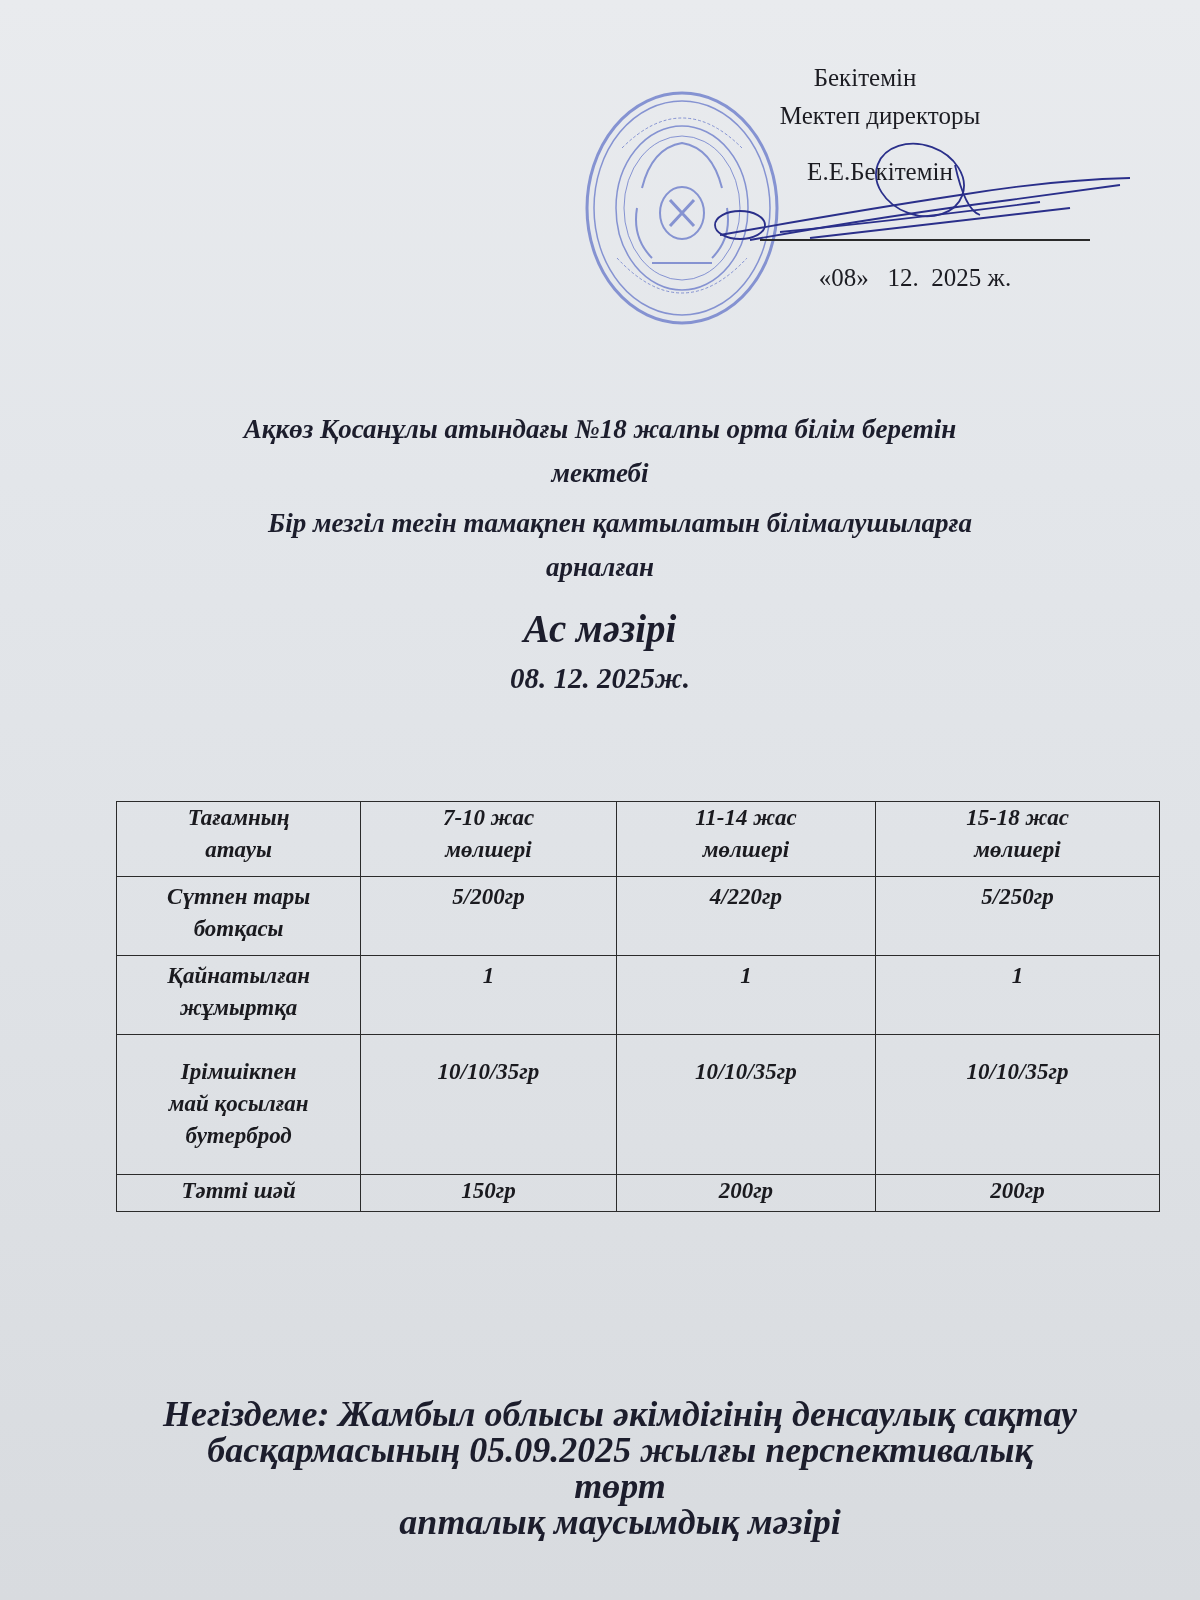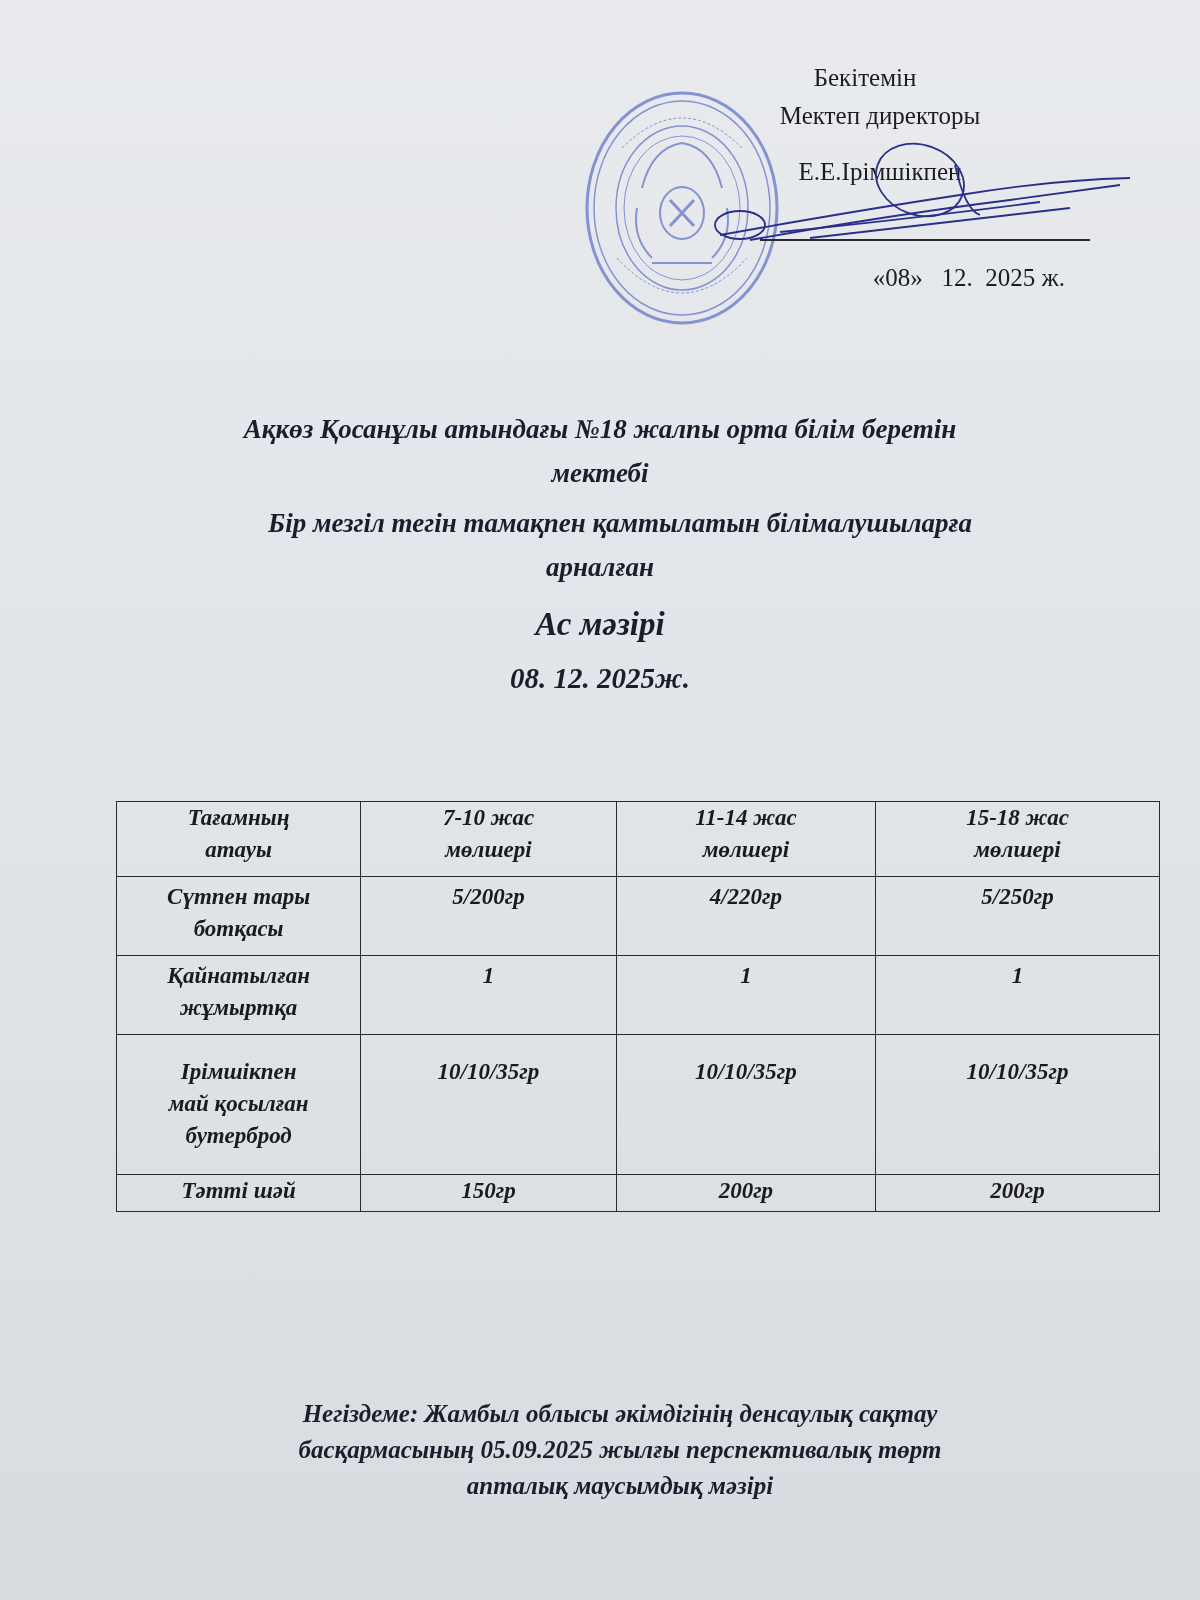--- a/index.html
+++ b/index.html
@@ -11,54 +11,54 @@
       position: relative;
     }
     .page { position: absolute; left: 0; top: 0; width: 1200px; height: 1180px; }
 
     
     .approval { position: absolute; left: 740px; top: 62px; width: 300px; text-align: center; font-size: 25px; color: #1c1c22; line-height: 32px; }
     .approval .l1 { position: absolute; left: 50px; top: 0; width: 150px; text-align: center; }
     .approval .l2 { position: absolute; left: 0; top: 38px; width: 280px; text-align: center; }
     .approval .l3 { position: absolute; left: 45px; top: 94px; width: 190px; text-align: center; }
     .approval .line { position: absolute; left: 20px; top: 177px; width: 330px; height: 2px; background: #2a2a2a; }
-    .approval .date { position: absolute; left: 25px; top: 200px; width: 300px; text-align: right; white-space: pre; }
+    .approval .date { position: absolute; left: 25px; top: 200px; width: 300px; text-align: center; white-space: pre; }
 
     
     .stamp { position: absolute; left: 582px; top: 88px; width: 200px; height: 240px; }
     .signature { position: absolute; left: 710px; top: 140px; width: 420px; height: 120px; }
 
     
     .heading { position: absolute; left: 0; width: 1200px; text-align: center; font-style: italic; font-weight: bold; color: #1c1d2c; font-size: 27px; }
     .h-school1 { top: 414px; text-align: center; }
     .h-school2 { top: 458px; }
     .h-sub1 { top: 508px; left: 20px; }
     .h-sub2 { top: 552px; }
-    .h-menu { top: 606px; font-size: 33px; }
+    .h-menu { top: 606px; font-size: 39px; }
     .h-date { top: 662px; font-size: 29px; }
 
     
     .menu-table { position: absolute; left: 116px; top: 801px; width: 1044px; border-collapse: collapse; }
     .menu-table td, .menu-table th {
       border: 1.5px solid #2b2b2b; font-style: italic; font-weight: bold; font-size: 23px;
       color: #1a1a1f; text-align: center; vertical-align: top; padding: 0 6px; line-height: 32px;
     }
     .menu-table th { font-weight: bold; }
     .col-name { width: 236px; }
     .col-a { width: 250px; }
     .col-b { width: 254px; }
     .col-c { width: 280px; }
     .r-head td, .r-head th { height: 74px; }
     .r1 td { height: 74px; padding-top: 4px; }
     .r2 td { height: 74px; padding-top: 4px; }
     .r3 td { height: 118px; padding-top: 21px; }
     .r4 td { height: 36px; }
 
     
-    .footer { position: absolute; left: 160px; top: 1396px; width: 920px; text-align: center; font-style: italic; font-weight: bold; font-size: 25px; line-height: 36px; color: #1c1d2c; }
+    .footer { position: absolute; left: 160px; top: 1396px; width: 920px; text-align: center; font-style: italic; font-weight: bold; font-size: 36px; line-height: 36px; color: #1c1d2c; }
   </style>
 </head>
 <body>
 
 <div class="page">
 
   <svg class="stamp" viewBox="0 0 200 240">
     <g fill="none" stroke="#6476c8" stroke-opacity="0.75">
       <ellipse cx="100" cy="120" rx="95" ry="115" stroke-width="3"></ellipse>
       <ellipse cx="100" cy="120" rx="88" ry="107" stroke-width="1.5"></ellipse>
@@ -70,21 +70,21 @@
       <path d="M55 120 Q50 150 70 170 M145 120 Q150 150 130 170" stroke-width="2"></path>
       <path d="M70 175 L130 175" stroke-width="2"></path>
       <path d="M40 60 Q100 0 160 60" stroke-width="1" stroke-dasharray="3 2"></path>
       <path d="M35 170 Q100 240 165 170" stroke-width="1" stroke-dasharray="3 2"></path>
     </g>
   </svg>
 
   <div class="approval">
     <div class="l1">Бекітемін</div>
     <div class="l2">Мектеп директоры</div>
-    <div class="l3">Е.Е.Ірімшікпен</div>
+    <div class="l3">Е.Е.Бекітемін</div>
     <div class="line"></div>
     <div class="date">«08»   12.  2025 ж.</div>
   </div>
 
   <svg class="signature" viewBox="0 0 420 120">
     <g fill="none" stroke="#2a2f8a" stroke-width="1.8">
       <ellipse cx="210" cy="40" rx="45" ry="35" transform="rotate(20 210 40)"></ellipse>
       <ellipse cx="30" cy="85" rx="25" ry="14"></ellipse>
       <path d="M10 95 Q150 70 250 55 Q340 40 420 38"></path>
       <path d="M40 100 Q180 75 300 60 Q360 52 410 45"></path>

